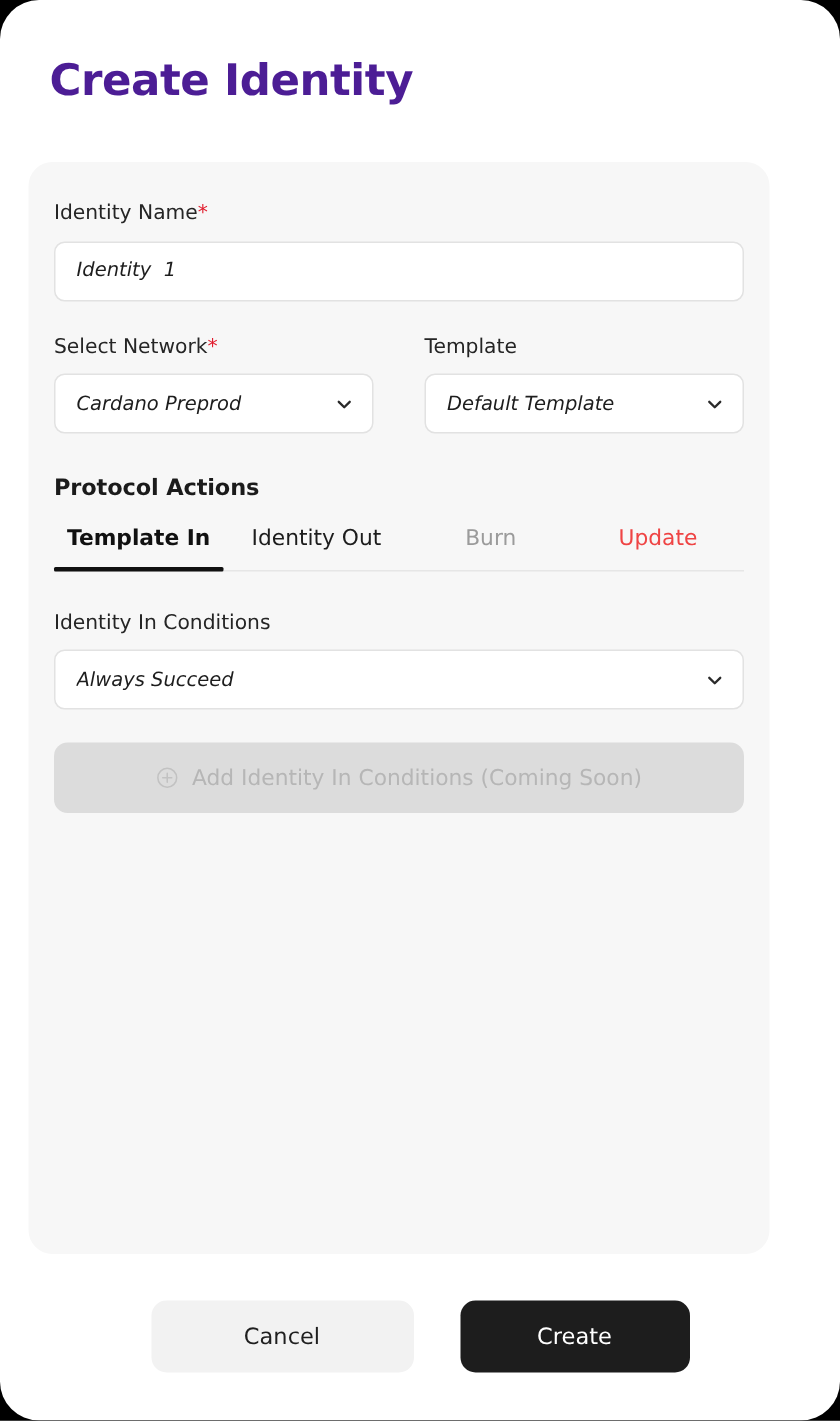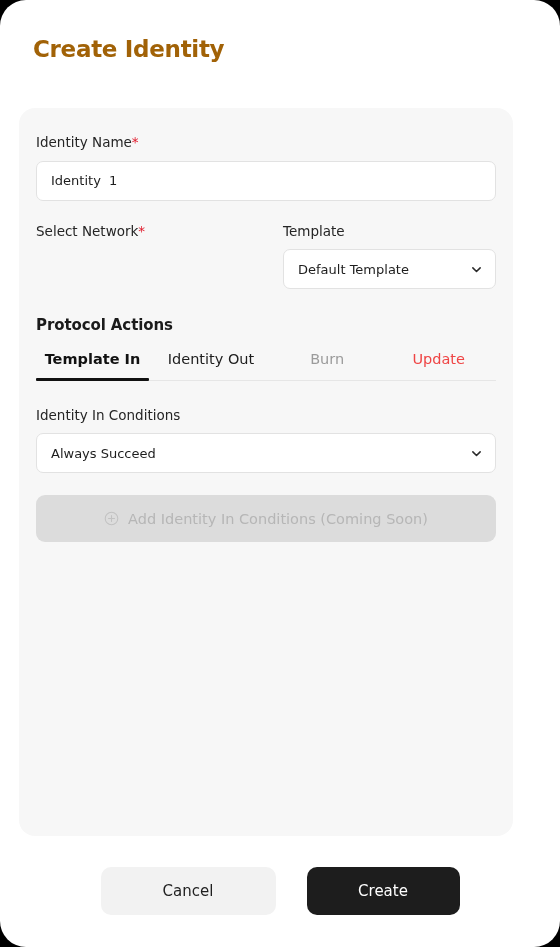--- a/index.html
+++ b/index.html
@@ -20,24 +20,24 @@
     background: #ffffff;
     border-radius: 26px;
     overflow: hidden;
   }
 
   
   .page-title {
     position: absolute;
     left: 33px;
     top: 36px;
-    font-size: 23px;
+    font-size: 29px;
     font-weight: 700;
     letter-spacing: -0.3px;
-    color: #a16207;
+    color: #4c1d95;
     line-height: 1.2;
   }
 
   
   .panel {
     position: absolute;
     left: 19px;
     top: 108px;
     width: 494px;
     height: 728px;
@@ -66,20 +66,21 @@
     background: #ffffff;
     border: 1px solid #e2e2e2;
     border-radius: 7px;
     font-family: inherit;
     font-size: 13px;
     color: #1d1d1d;
     padding: 0 14px;
     display: flex;
     align-items: center;
     outline: none;
+    font-style: italic;
   }
 
   .select-box {
     justify-content: space-between;
     cursor: pointer;
     padding-right: 12px;
   }
 
   .select-value {
     font-size: 13px;
@@ -212,20 +213,26 @@
   <div class="panel">
 
     <div>
       <label class="field-label"><span>Identity Name</span><span class="req">*</span></label>
       <input class="text-input" type="text" value="Identity  1" style="">
     </div>
 
     <div class="row-2">
       <div>
         <label class="field-label"><span>Select Network</span><span class="req">*</span></label>
+        <div class="select-box">
+          <span class="select-value">Cardano Preprod</span>
+          <svg class="chev" viewBox="0 0 16 16" fill="none">
+            <path d="M3.5 6 L8 10.5 L12.5 6" stroke="currentColor" stroke-width="1.9" stroke-linecap="round" stroke-linejoin="round"></path>
+          </svg>
+        </div>
       </div>
       <div>
         <label class="field-label">Template</label>
         <div class="select-box">
           <span class="select-value">Default Template</span>
           <svg class="chev" viewBox="0 0 16 16" fill="none">
             <path d="M3.5 6 L8 10.5 L12.5 6" stroke="currentColor" stroke-width="1.9" stroke-linecap="round" stroke-linejoin="round"></path>
           </svg>
         </div>
       </div>

